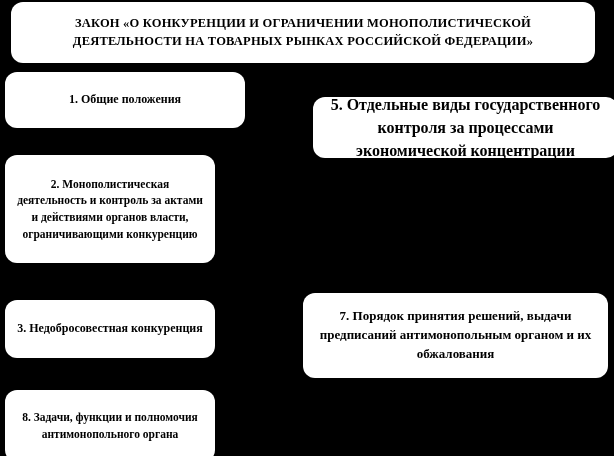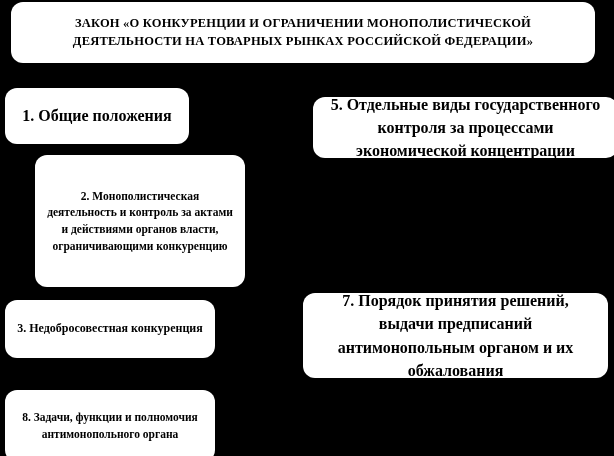--- a/index.html
+++ b/index.html
@@ -34,33 +34,32 @@
     left: 11px;
     top: 2px;
     width: 584px;
     height: 61px;
     font-size: 12.5px;
     letter-spacing: 0.2px;
     line-height: 1.38;
   }
   .node-1 {
     left: 5px;
-    top: 88px;
-    width: 184px;
+    top: 72px;
+    width: 240px;
     height: 56px;
-    font-size: 16px;
+    font-size: 12px;
   }
   .node-2 {
     left: 5px;
     top: 155px;
     width: 210px;
-    height: 132px;
+    height: 108px;
     font-size: 11.5px;
     line-height: 1.45;
-    margin-left: 30px;
   }
   .node-3 {
     left: 5px;
     top: 300px;
     width: 210px;
     height: 58px;
     font-size: 12px;
     line-height: 1.45;
   }
   .node-4 {
@@ -85,21 +84,21 @@
     width: 305px;
     height: 61px;
     font-size: 11.5px;
     line-height: 1.45;
   }
   .node-7 {
     left: 303px;
     top: 293px;
     width: 305px;
     height: 85px;
-    font-size: 16px;
+    font-size: 13px;
     line-height: 1.45;
   }
   .node-label {
     display: block;
     width: 100%;
   }
 </style>
 </head>
 <body>
 

